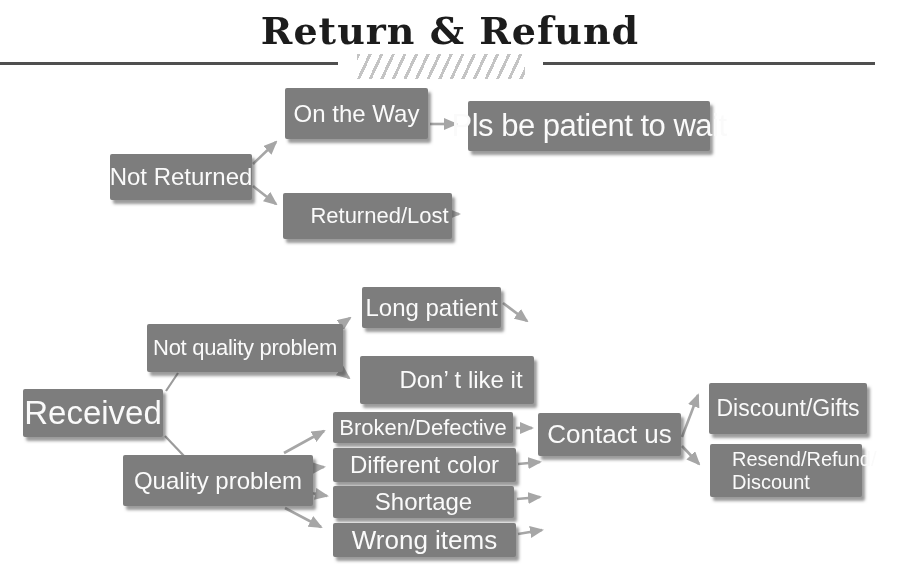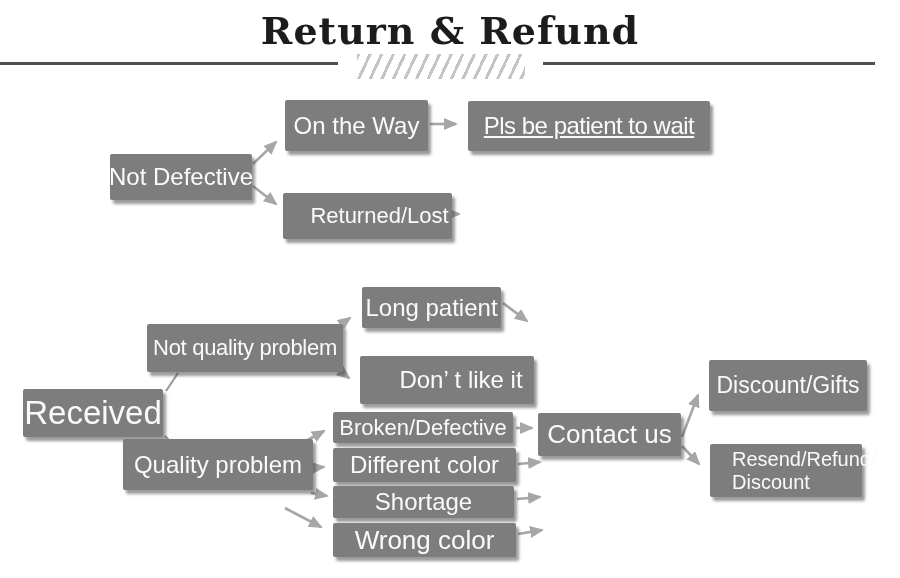--- a/index.html
+++ b/index.html
@@ -50,35 +50,35 @@
     position: absolute; z-index: 2;
     background: var(--box, #7d7d7d);
     color: var(--ink, #fafafa);
     display: flex; align-items: center; justify-content: center;
     white-space: nowrap;
     box-shadow: 3px 4px 3px rgba(55,55,55,.5);
     border-radius: 2px;
     overflow: visible;
   }
   .n-not-received      { left:110px; top:154px; width:142px; height:46px; font-size:24px; }
-  .n-on-the-way        { left:285px; top:100px; width:143px; height:51px; font-size:24px;text-align:right; }
-  .n-pls-be-patient    { left:468px; top:101px; width:242px; height:50px; font-size:24px; letter-spacing:-0.5px;text-decoration:underline; }
+  .n-on-the-way        { left:285px; top:88px; width:143px; height:51px; font-size:24px;text-align:right; }
+  .n-pls-be-patient    { left:468px; top:101px; width:242px; height:50px; font-size:31px; letter-spacing:-0.5px; }
   .n-returned-lost     { left:283px; top:193px; width:145px; height:46px; font-size:22px;padding-left:24px; }
   .n-resend-refund     { left:471px; top:192px; width:244px; height:48px; font-size:28px; letter-spacing:2px; }
   .n-received          { left:23px;  top:389px; width:140px; height:48px; font-size:33px; }
   .n-not-quality       { left:123px; top:324px; width:196px; height:48px; font-size:22px; letter-spacing:-0.3px;margin-left:24px; }
-  .n-quality           { left:123px; top:439px; width:190px; height:51px; font-size:24px; }
+  .n-quality           { left:123px; top:455px; width:190px; height:51px; font-size:24px; }
   .n-long-delivery     { left:362px; top:287px; width:139px; height:41px; font-size:24px; }
   .n-dont-like         { left:360px; top:356px; width:146px; height:48px; font-size:24px;padding-left:28px; }
   .n-broken            { left:333px; top:412px; width:180px; height:31px; font-size:22px; }
   .n-different-color   { left:333px; top:448px; width:183px; height:34px; font-size:24px; }
   .n-shortage          { left:333px; top:486px; width:181px; height:32px; font-size:24px; }
   .n-wrong-items       { left:333px; top:523px; width:183px; height:34px; font-size:26px; }
   .n-contact-us        { left:538px; top:413px; width:143px; height:43px; font-size:26px; }
-  .n-discount-gifts    { left:709px; top:360px; width:158px; height:51px; font-size:23px; }
+  .n-discount-gifts    { left:709px; top:383px; width:158px; height:51px; font-size:23px; }
   .n-resend-discount   { left:710px; top:444px; width:152px; height:53px; font-size:20px;
                          justify-content:flex-start; padding-left:22px; box-sizing:border-box;
                          white-space:pre-line; line-height:1.15; text-align:left; }
 </style>
 </head>
 <body>
 
 <div id="stage">
 
   <div class="title">Return &amp; Refund</div>
@@ -107,31 +107,31 @@
     <line x1="311" y1="493" x2="327" y2="496" marker-end="url(#arrow)"></line>
     <line x1="285" y1="508" x2="321" y2="527" marker-end="url(#arrow)"></line>
     <line x1="516" y1="428" x2="532" y2="428" marker-end="url(#arrow)"></line>
     <line x1="518" y1="464" x2="540" y2="462" marker-end="url(#arrow)"></line>
     <line x1="517" y1="499" x2="540" y2="497" marker-end="url(#arrow)"></line>
     <line x1="518" y1="534" x2="542" y2="530" marker-end="url(#arrow)"></line>
     <line x1="682" y1="437" x2="698" y2="395" marker-end="url(#arrow)"></line>
     <line x1="682" y1="446" x2="699" y2="464" marker-end="url(#arrow)"></line>
   </svg>
 
-  <div class="node n-not-received">Not Defective</div>
+  <div class="node n-not-received">Not Returned</div>
   <div class="node n-on-the-way">On the Way</div>
   <div class="node n-pls-be-patient">Pls be patient to wait</div>
   <div class="node n-returned-lost">Returned/Lost</div>
   <div class="node n-received">Received</div>
   <div class="node n-not-quality">Not quality problem</div>
   <div class="node n-quality">Quality problem</div>
   <div class="node n-long-delivery">Long patient</div>
   <div class="node n-dont-like">Don’ t like it</div>
   <div class="node n-broken">Broken/Defective</div>
   <div class="node n-different-color">Different color</div>
   <div class="node n-shortage">Shortage</div>
-  <div class="node n-wrong-items">Wrong color</div>
+  <div class="node n-wrong-items">Wrong items</div>
   <div class="node n-contact-us">Contact us</div>
   <div class="node n-discount-gifts">Discount/Gifts</div>
   <div class="node n-resend-discount">Resend/Refund/
 Discount</div>
 
 </div>
 
 </body></html>

